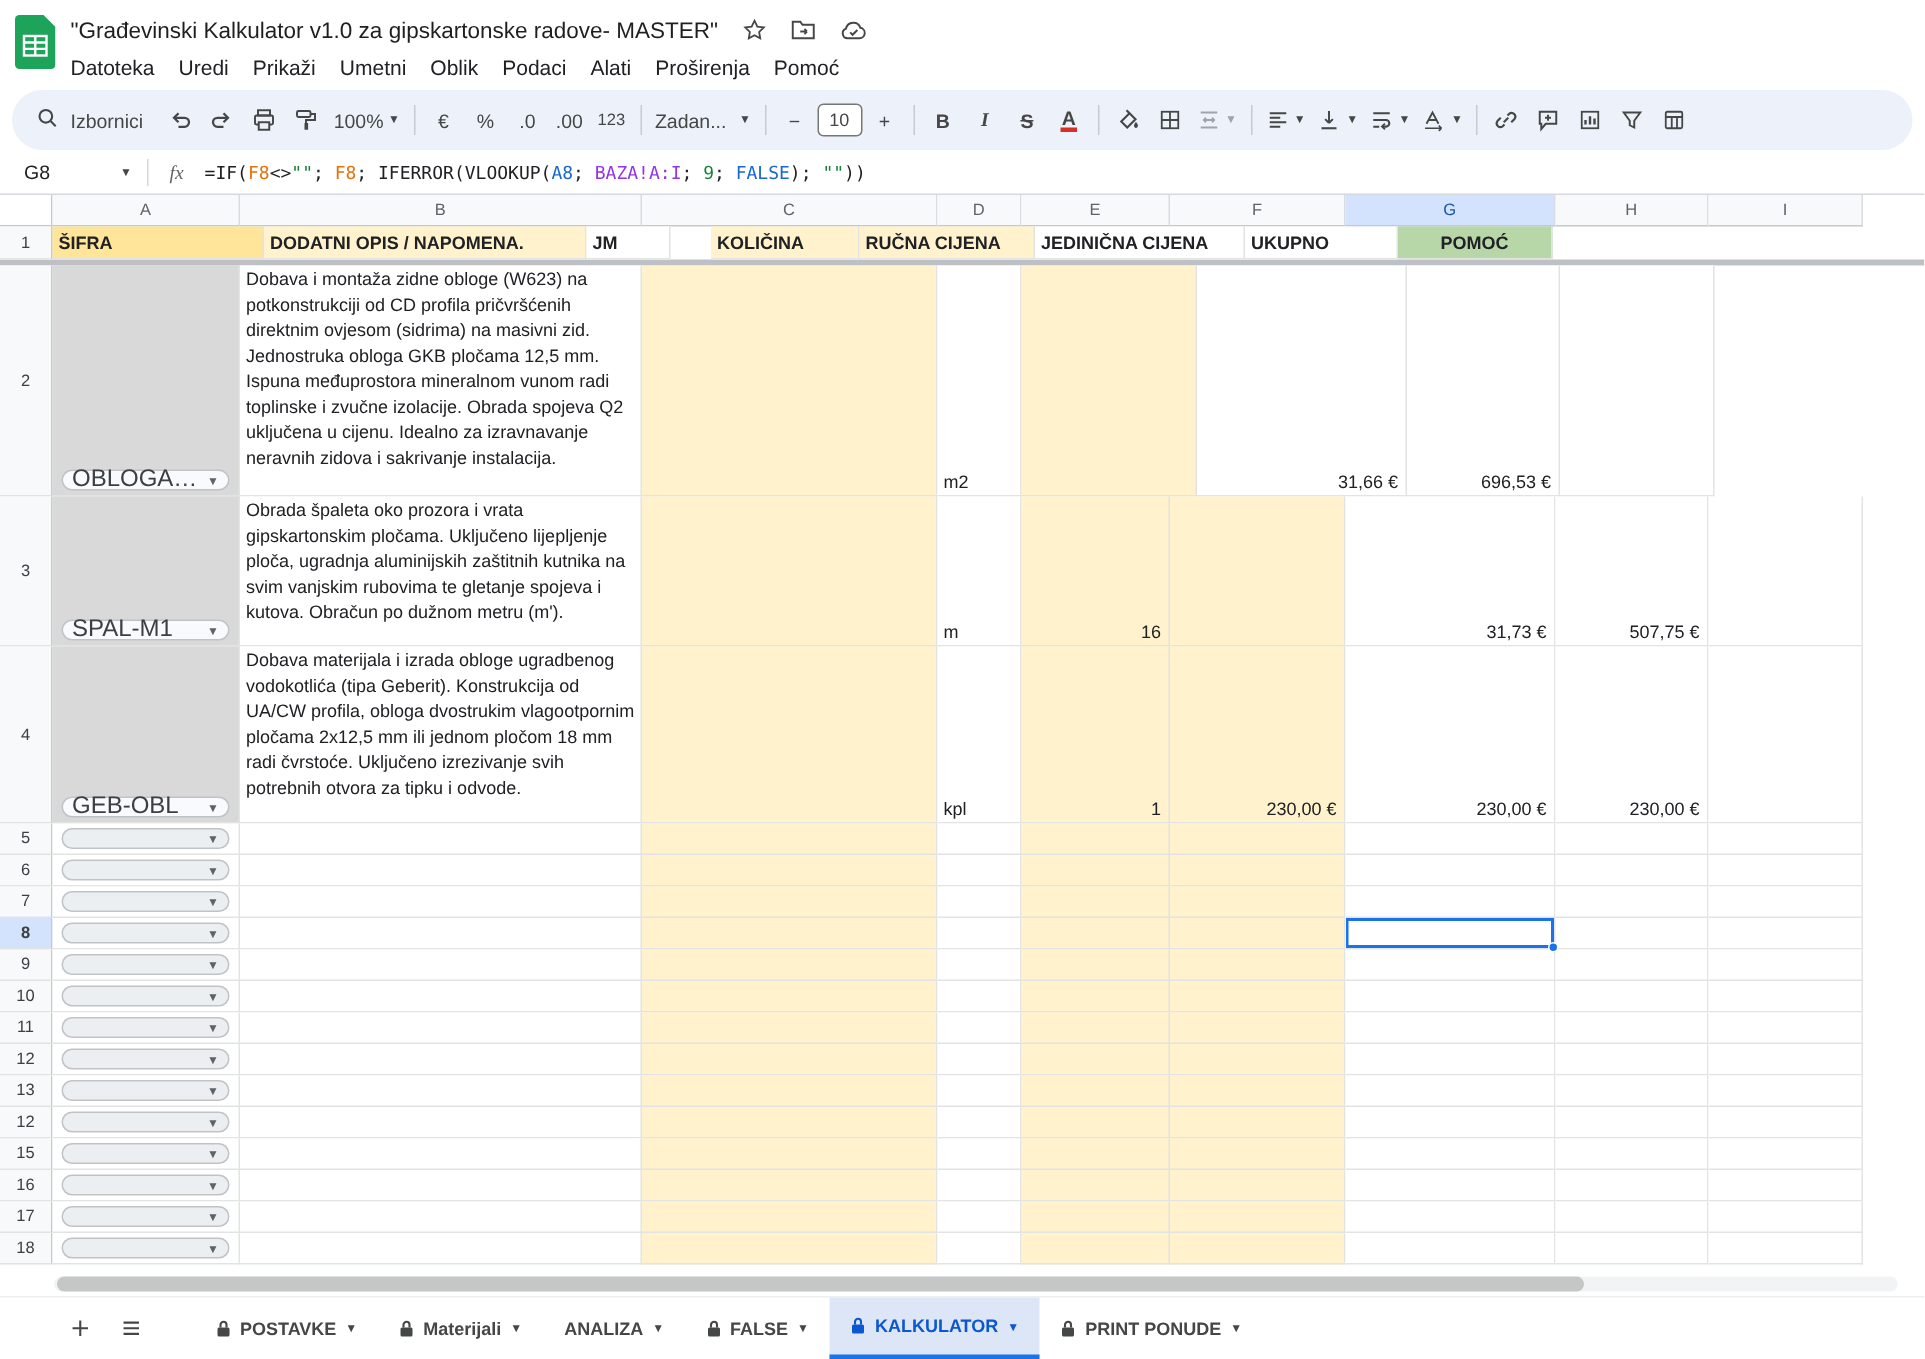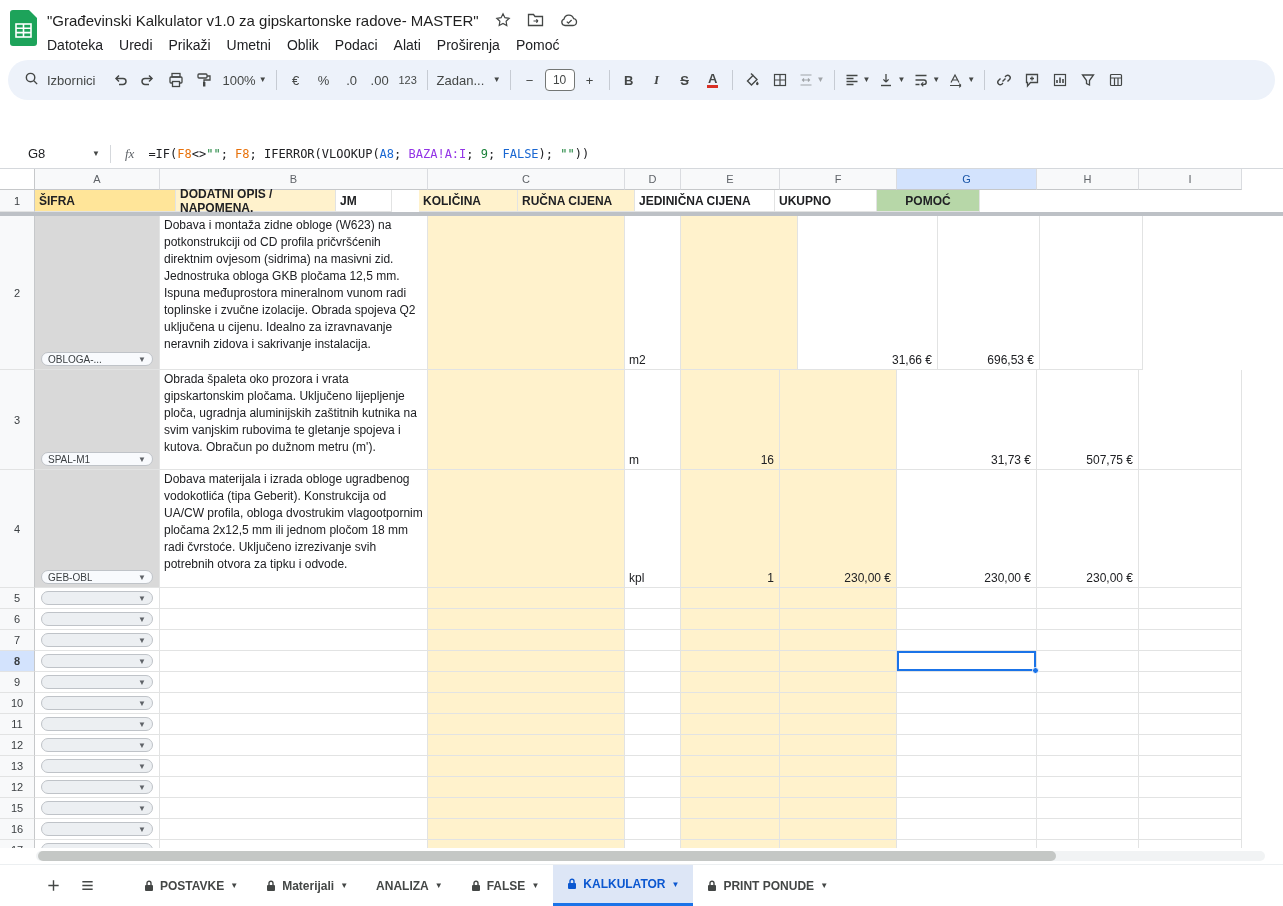--- a/index.html
+++ b/index.html
@@ -27,21 +27,21 @@
   .caret { font-size:8px; color:#444746; line-height:1; }
   .bold-g { font-weight:bold; }
   .italic-g { font-style:italic; font-family:"Liberation Serif", serif; font-weight:bold; }
   .strike-g { text-decoration:line-through; font-weight:bold; }
   .tc-a { font-weight:bold; border-bottom:3px solid #d93025; line-height:13px; padding:0 1px; }
   .fs-box { width:30px; height:22px; border:1px solid #747775; border-radius:4px; background:#fff;
             display:flex; align-items:center; justify-content:center; font-size:12px; }
   .small-txt { font-size:11px; }
 
   
-  .formula-bar { height:30px; flex:0 0 auto; display:flex; align-items:center; border-bottom:1px solid #d5d8dc; padding-left:22px;margin-top:39px; }
+  .formula-bar { height:30px; flex:0 0 auto; display:flex; align-items:center; border-bottom:1px solid #d5d8dc; padding-left:10px; }
   .name-box { width:88px; display:flex; align-items:center; justify-content:space-between; padding:0 10px 0 6px; font-size:13px; color:#202124; }
   .fb-div { width:1px; height:18px; background:#d5d8dc; }
   .fx { font-style:italic; color:#5f6368; font-size:13px; margin:0 14px 0 14px; font-family:"Liberation Serif", serif; }
   .formula-text { font-family:"DejaVu Sans Mono", monospace; font-size:12px; white-space:pre; }
 
   
   .grid-wrap { flex:1 1 auto; overflow:hidden; position:relative; }
   .col-headers { display:flex; height:21px; }
   .corner { width:35px; border-right:1px solid #c6c8ca; border-bottom:1px solid #c6c8ca; background:#fff; flex:0 0 auto; }
   .col-h { border-right:1px solid #dadce0; border-bottom:1px solid #c6c8ca; background:#f8f9fa; color:#5f6368;
@@ -59,21 +59,21 @@
   .h-A { background:var(--header-yellow); }
   .h-C,.h-E,.h-F { background:var(--cream); }
   .h-I { background:var(--help-green); justify-content:center; }
   .frozen-sep { height:4px; background:#bdc1c6; width:1283px; }
   .desc { align-items:flex-start; padding:1px 4px; line-height:17px; overflow:hidden; color:#202124; }
   .num { justify-content:flex-end; padding:2px 5px; }
   .unit { justify-content:flex-start; padding:2px 4px; }
   .chip { flex:1; margin:0 6px 3px 6px; height:14px; background:#eceff2; border:1px solid #bfc3c8; border-radius:8px;
           display:flex; align-items:center; justify-content:space-between; padding:0 6px; min-width:0; }
   .c-A.filled .chip { background:#f8fafd; }
-  .chip-label { font-size:10px; color:#3c4043; white-space:nowrap; overflow:hidden; text-overflow:ellipsis; }
+  .chip-label { font-size:16px; color:#3c4043; white-space:nowrap; overflow:hidden; text-overflow:ellipsis; }
   .chip-caret { font-size:8px; color:#5f6368; margin-left:4px; }
   .cell-selected { box-shadow: inset 0 0 0 2px var(--accent-blue); z-index:3; }
   .fill-handle { position:absolute; right:-3px; bottom:-3px; width:7px; height:7px; border-radius:50%;
                  background:var(--accent-blue); border:1px solid #fff; z-index:4; }
 
   
   .hscroll { height:16px; flex:0 0 auto; position:relative; }
   .hs-track { position:absolute; left:36px; right:18px; top:3px; height:10px; background:#f1f3f4; border-radius:5px; }
   .hs-thumb { position:absolute; left:38px; width:1018px; top:3px; height:10px; background:#c4c7c5; border-radius:5px; }
   .sheetbar { height:42px; flex:0 0 auto; display:flex; align-items:stretch; background:#fff; padding-left:36px; border-top:1px solid #eceff1; }
@@ -296,21 +296,21 @@
         <div class="col-h" style="width: 56px;">D</div>
         <div class="col-h" style="width: 99px;">E</div>
         <div class="col-h" style="width: 117px;">F</div>
         <div class="col-h selcol" style="width: 140px;">G</div>
         <div class="col-h" style="width: 102px;">H</div>
         <div class="col-h" style="width: 103px;">I</div>
       </div>
     <div class="grid-row" style="height:22px;">
         <div class="row-header">1</div>
         <div class="cellc h1 h-A" style="width: 141px;">ŠIFRA</div>
-        <div class="cellc h1 h-C" style="width: 160px;">DODATNI OPIS / NAPOMENA.</div>
+        <div class="cellc h1 h-C" style="width: 215px;">DODATNI OPIS / NAPOMENA.</div>
         <div class="cellc h1 h-D" style="width: 56px;">JM</div>
         <div class="cellc h1 h-E" style="width: 99px; margin-left: 27px;">KOLIČINA</div>
         <div class="cellc h1 h-F" style="width: 117px;">RUČNA CIJENA</div>
         <div class="cellc h1 h-G" style="width: 140px;">JEDINIČNA CIJENA</div>
         <div class="cellc h1 h-H" style="width: 102px;">UKUPNO</div>
         <div class="cellc h1 h-I" style="width: 103px;">POMOĆ</div>
       </div>
     <div class="frozen-sep"></div>
     <div>
         <div class="grid-row" style="height: 154px;">

